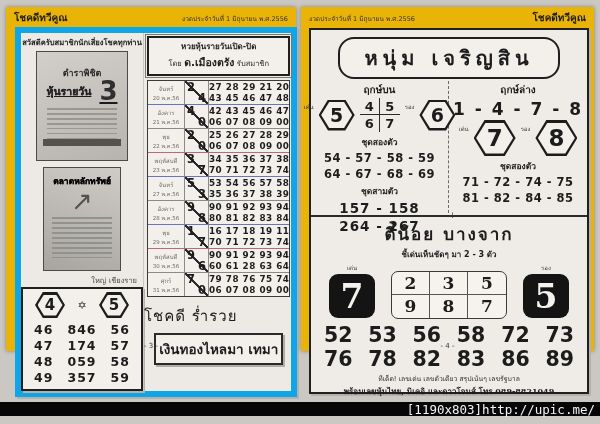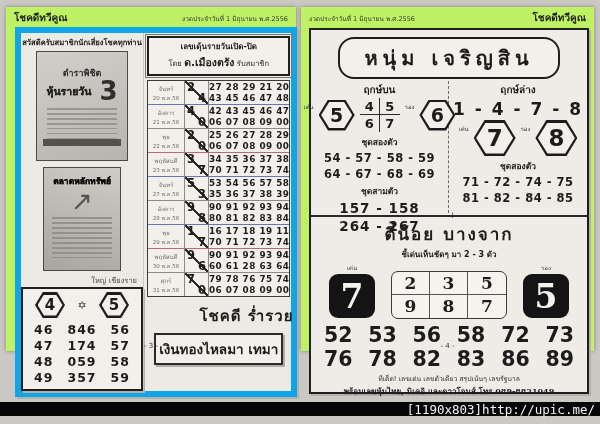--- a/index.html
+++ b/index.html
@@ -1,34 +1,34 @@
 <!DOCTYPE html>
 <html><head>
 <meta charset="utf-8">
 <style>
   html,body{margin:0;padding:0;background:#b9b6b1;}
   .canvas{position:relative;width:600px;height:424px;background:#cbc8c3;overflow:hidden;
           font-family:"DejaVu Sans",sans-serif;color:#1c1c1c;}
   
-  .page{position:absolute;top:7px;height:344px;background:#bef264;box-shadow:0 0 4px rgba(0,0,0,.35);}
+  .page{position:absolute;top:7px;height:344px;background:#eab308;box-shadow:0 0 4px rgba(0,0,0,.35);}
   .page.left{left:6px;width:290px;}
   .page.rightp{left:301px;width:293px;}
   .phead{display:flex;justify-content:space-between;align-items:baseline;padding:3px 8px 0 8px;}
   .ph-bold{font-weight:bold;font-size:10px;}
   .ph-small{font-size:6.5px;color:#333;}
   .pnum{position:absolute;bottom:1px;left:0;right:0;text-align:center;font-size:7px;color:#333;}
   
   .lbox{position:absolute;left:9px;top:20px;width:270px;height:358px;border:6px solid #0ea5e9;
         background:#edeae5;box-shadow:2px 2px 0 #b5b2ad;display:flex;}
   .lcol{width:134px;display:flex;flex-direction:column;align-items:center;}
   .greeting{font-size:7.6px;font-weight:bold;padding:3px 1px 1px 1px;white-space:nowrap;}
   .book1{width:90px;height:116px;margin-top:2px;background:linear-gradient(160deg,#d2cfca,#b7b4af);
          border:1px solid #4a4a4a;position:relative;text-align:center;overflow:hidden;}
   .b1t1{display:block;margin-top:14px;font-size:9px;font-weight:bold;color:#2a2a2a;}
-  .b1row{display:flex;align-items:center;justify-content:center;gap:8px;}
+  .b1row{display:flex;align-items:center;justify-content:center;gap:8px;text-decoration:underline;}
   .b1t2{font-size:10.5px;font-weight:bold;color:#3a3a3a;-webkit-text-stroke:.3px #222;}
   .b1n{font-size:26px;font-weight:bold;color:#2f2f2f;line-height:22px;}
   .b1lines{margin:6px 10px 0 10px;height:40px;
            background:repeating-linear-gradient(#9a9792 0 1.5px,transparent 1.5px 5px);}
   .b1band{position:absolute;left:6px;right:6px;bottom:14px;height:7px;background:#55524d;}
   .book2{width:76px;height:110px;margin-top:6px;background:linear-gradient(200deg,#cfccc7,#a8a5a0);
          border:1px solid #4a4a4a;position:relative;text-align:center;overflow:hidden;}
   .b2t{display:block;margin-top:6px;font-size:8.5px;font-weight:bold;color:#111;
        -webkit-text-stroke:.3px #000;}
   .b2arrow{font-size:26px;color:#55524d;line-height:26px;display:block;}
@@ -65,21 +65,21 @@
   .trow.sep-red{border-bottom-color:#b86b74;}
   .tday{width:36px;border-right:1px solid #8a8a8a;display:flex;flex-direction:column;
         align-items:center;justify-content:center;color:#6e6b66;}
   .tday .d1{font-size:6px;}  .tday .d2{font-size:5.5px;}
   .frac{position:relative;width:23px;border-right:1px solid #8a8a8a;
         background:linear-gradient(to top right,transparent 47%,#2a2a2a 47%,#2a2a2a 53%,transparent 53%);}
   .frac .ft{position:absolute;top:-1px;left:2px;font-weight:bold;font-size:11.5px;}
   .frac .fb{position:absolute;bottom:-1px;right:2px;font-weight:bold;font-size:11.5px;}
   .tnums{flex:1;display:flex;flex-direction:column;justify-content:center;text-align:left;}
   .tnums span{font-weight:bold;font-size:8.8px;letter-spacing:.5px;line-height:11px;white-space:nowrap;}
-  .lfoot1{text-align:right;font-weight:bold;font-size:15px;margin-top:7px;letter-spacing:1px;}
+  .lfoot1{text-align:left;font-weight:normal;font-size:15px;margin-top:7px;letter-spacing:1px;}
   .lfoot2{margin:5px 10px 0 10px;border:2px solid #2a2a2a;box-shadow:2px 2px 0 #b0ada8;
           background:#f3f0eb;text-align:center;font-weight:bold;font-size:13.5px;padding:3px 0;}
   
   .rbox{position:absolute;left:8px;top:21px;width:276px;height:362px;border:2px solid #1f1f1f;
         background:#efece7;box-shadow:2px 2px 0 #b5b2ad;}
   .titlebox{width:218px;margin:7px auto 2px auto;border:2.5px solid #1f1f1f;border-radius:16px;
             text-align:center;font-weight:bold;font-size:20px;letter-spacing:5px;padding:3px 0;background:#f3f0eb;}
   .upper{display:flex;height:132px;}
   .ucol{width:50%;box-sizing:border-box;display:flex;flex-direction:column;align-items:center;}
   .ucol.ul{border-right:1.5px dashed #6a6a6a;}
@@ -177,21 +177,21 @@
             <span>58</span>
             <span>49</span>
             <span>357</span>
             <span>59</span>
           </div>
         </div>
       </div>
 
       <div class="rcol">
         <div class="phonebox">
-          <span class="pb1">เลขเดุ้นรายวันเปิด-ปิด</span>
+          <span class="pb1">หวยหุ้นรายวันเปิด-ปิด</span>
           <span class="pb2"><span>โดย </span><b>ด.เมืองตรัง</b><span> รับสมาชิก</span></span>
         </div>
 
         <div class="stable">
           <div class="trow sep-blue">
             <div class="tday">
                 <span class="d1">จันทร์</span>
                 <span class="d2">20 พ.ค.56</span>
               </div>
             <div class="frac">

